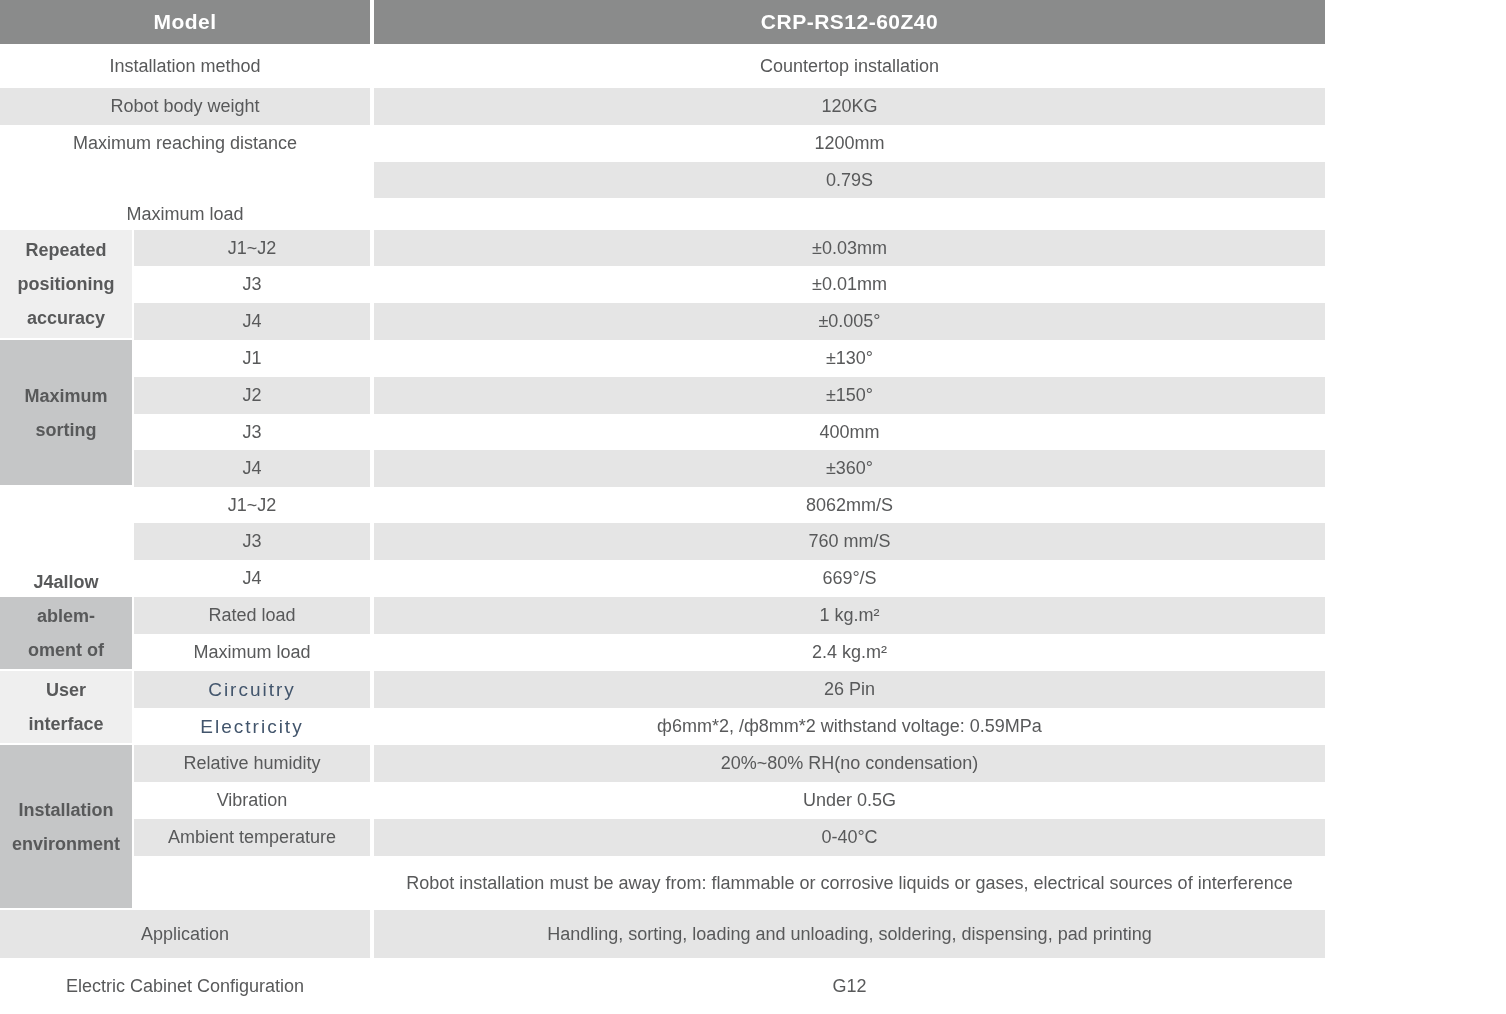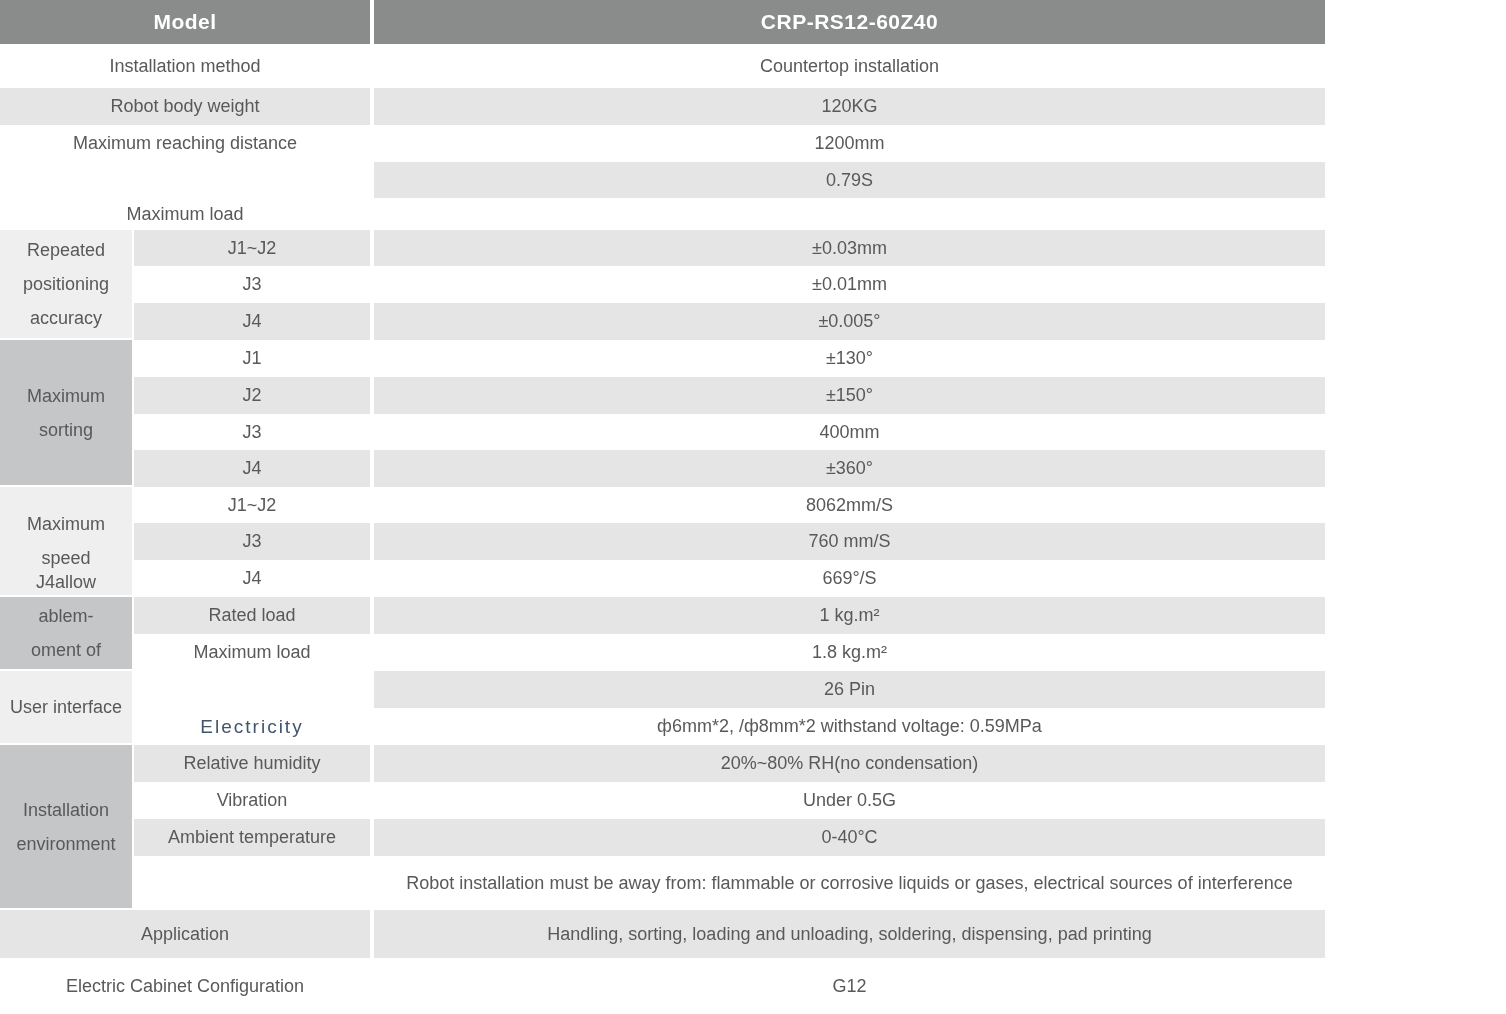--- a/index.html
+++ b/index.html
@@ -37,21 +37,21 @@
     background: #8a8b8b;
     color: #ffffff;
     font-weight: bold;
     font-size: 21px;
     letter-spacing: 0.5px;
   }
   .gray  { background: #e5e5e5; }
   .gl    { background: #efefef; }
   .gd    { background: #c5c6c7; }
   .group { border-bottom: 2px solid #ffffff; }
-  .group .lines { line-height: 34px; }
+  .group .lines { line-height: 34px; font-weight: bold; }
   .accent {
     color: #42556c;
     letter-spacing: 2px;
     font-size: 19px;
   }
   .long { padding: 0 16px; }
 </style>
 </head>
 <body>
 
@@ -92,48 +92,44 @@
     </div>
     <div class="cell" style="grid-area:10/3/11/4">J1</div>
     <div class="cell" style="grid-area:10/5/11/6">±130°</div>
     <div class="cell gray" style="grid-area:11/3/12/4">J2</div>
     <div class="cell gray" style="grid-area:11/5/12/6">±150°</div>
     <div class="cell" style="grid-area:12/3/13/4">J3</div>
     <div class="cell" style="grid-area:12/5/13/6">400mm</div>
     <div class="cell gray" style="grid-area:13/3/14/4">J4</div>
     <div class="cell gray" style="grid-area:13/5/14/6">±360°</div>
 
-    <div class="cell gl group" style="grid-area:14/1/17/2">
-      <div class="lines">
-        <div>Maximum speed</div>
-      </div>
-    </div>
     <div class="cell" style="grid-area:14/3/15/4">J1~J2</div>
     <div class="cell" style="grid-area:14/5/15/6">8062mm/S</div>
     <div class="cell gray" style="grid-area:15/3/16/4">J3</div>
     <div class="cell gray" style="grid-area:15/5/16/6">760 mm/S</div>
     <div class="cell" style="grid-area:16/3/17/4">J4</div>
     <div class="cell" style="grid-area:16/5/17/6">669°/S</div>
 
     <div class="cell gd group" style="grid-area:17/1/19/2">
       <div class="lines">
         <div>J4allow ablem-</div>
         <div>oment of inertia</div>
       </div>
     </div>
     <div class="cell gray" style="grid-area:17/3/18/4">Rated load</div>
     <div class="cell gray" style="grid-area:17/5/18/6">1 kg.m²</div>
     <div class="cell" style="grid-area:18/3/19/4">Maximum load</div>
-    <div class="cell" style="grid-area:18/5/19/6">1.8 kg.m²</div>
+    <div class="cell" style="grid-area:18/5/19/6">2.4 kg.m²</div>
 
     <div class="cell gl group" style="grid-area:19/1/21/2">
       <div class="lines">
         <div>User interface</div>
       </div>
     </div>
+    <div class="cell gray accent" style="grid-area:19/3/20/4">Circuitry</div>
     <div class="cell gray" style="grid-area:19/5/20/6">26 Pin</div>
     <div class="cell accent" style="grid-area:20/3/21/4">Electricity</div>
     <div class="cell" style="grid-area:20/5/21/6">ф6mm*2, /ф8mm*2  withstand voltage: 0.59MPa</div>
 
     <div class="cell gd group" style="grid-area:21/1/25/2">
       <div class="lines">
         <div>Installation</div>
         <div>environment</div>
       </div>
     </div>

